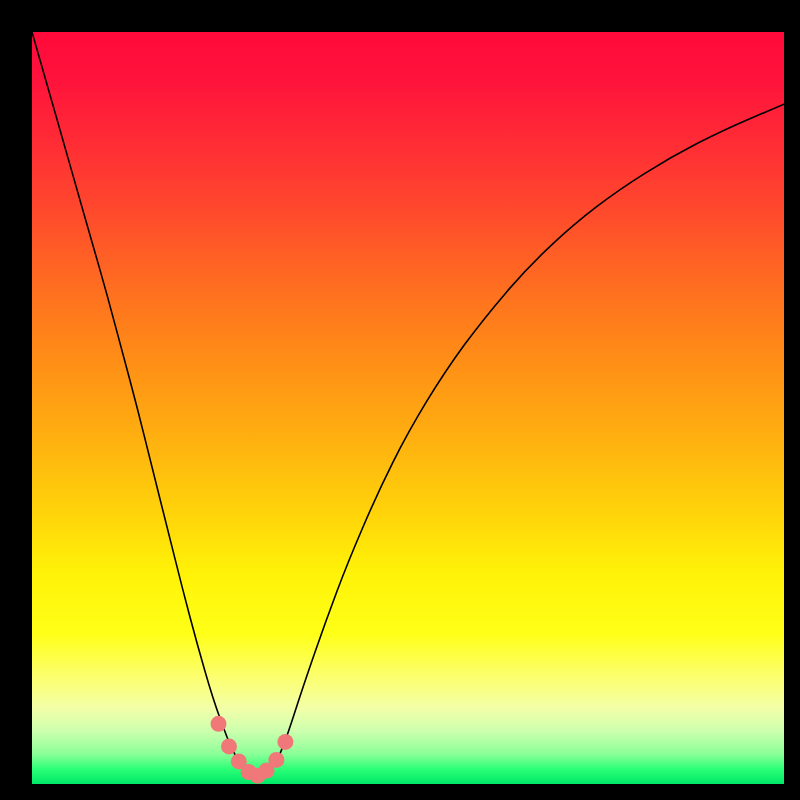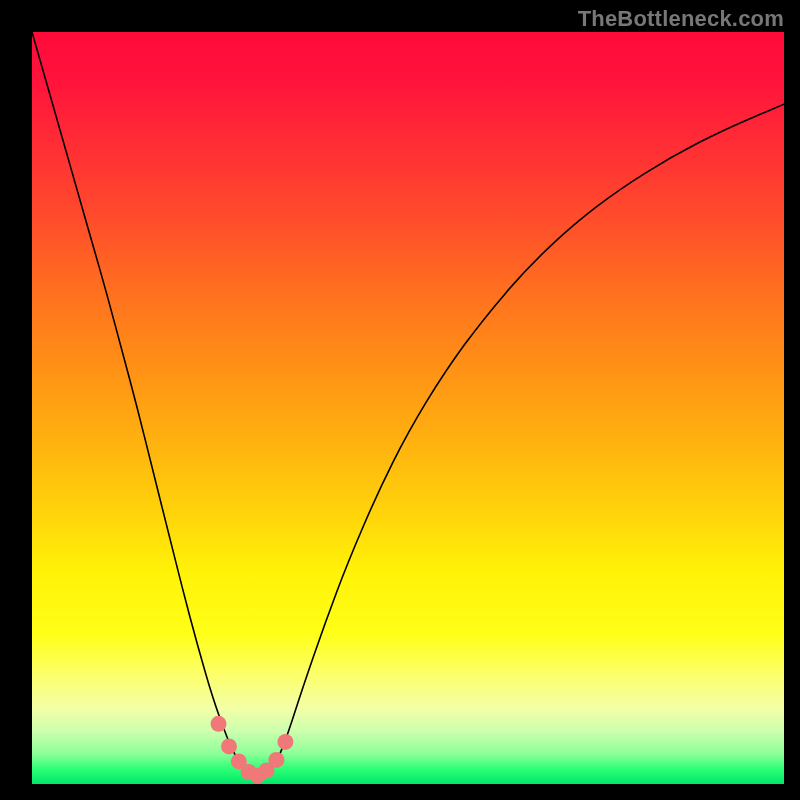--- a/index.html
+++ b/index.html
@@ -25,21 +25,20 @@
       #00e768 100%);
   }
   .curve-svg{position:absolute;inset:0;}
   .dot{fill:#f07878;}
   .watermark{position:absolute;top:6px;right:16px;color:#777;font-size:22px;font-weight:600;letter-spacing:.2px;}
 </style>
 </head>
 <body>
 
 <div class="frame">
-  <div class="watermark">TheBottleneck.com</div>
 
   <div class="plot-area">
     <div class="gradient"></div>
     <svg class="curve-svg" viewBox="0 0 752 752" preserveAspectRatio="none">
       <path id="curve-path" fill="none" stroke="#000" stroke-width="1.6" stroke-linejoin="round" stroke-linecap="round" d="M 0.0 0.0 Q 0.0 0.0 7.5 26.3 Q 15.0 52.6 22.6 79.0 Q 30.1 105.3 37.6 131.6 Q 45.1 157.9 52.6 184.2 Q 60.2 210.6 67.7 236.9 Q 75.2 263.2 82.7 291.4 Q 90.2 319.6 97.8 347.8 Q 105.3 376.0 112.8 406.1 Q 120.3 436.2 127.8 466.2 Q 135.4 496.3 142.9 526.4 Q 150.4 556.5 157.9 584.7 Q 165.4 612.9 173.0 639.2 Q 180.5 665.5 188.0 686.2 Q 195.5 706.9 199.3 715.2 Q 203.0 723.4 206.8 728.7 Q 210.6 734.0 214.3 737.7 Q 218.1 741.5 221.8 743.0 Q 225.6 744.5 229.4 743.7 Q 233.1 743.0 236.9 739.2 Q 240.6 735.5 244.4 728.7 Q 248.2 721.9 251.9 712.1 Q 255.7 702.4 263.2 679.1 Q 270.7 655.7 282.0 623.0 Q 293.3 590.3 304.6 560.2 Q 315.8 530.2 330.9 495.2 Q 345.9 460.2 361.0 430.1 Q 376.0 400.1 394.8 369.2 Q 413.6 338.4 432.4 312.8 Q 451.2 287.3 473.8 260.9 Q 496.3 234.6 518.9 213.6 Q 541.4 192.5 564.0 175.2 Q 586.6 157.9 612.9 141.4 Q 639.2 124.8 665.5 111.3 Q 691.8 97.8 721.9 85.0 L 752.0 72.2"></path>
       <g id="dots">
           <circle cx="186.5" cy="691.8" r="8" class="dot"></circle>
           <circle cx="197.0" cy="714.4" r="8" class="dot"></circle>
           <circle cx="206.8" cy="729.4" r="8" class="dot"></circle>
           <circle cx="216.6" cy="740.0" r="8" class="dot"></circle>

